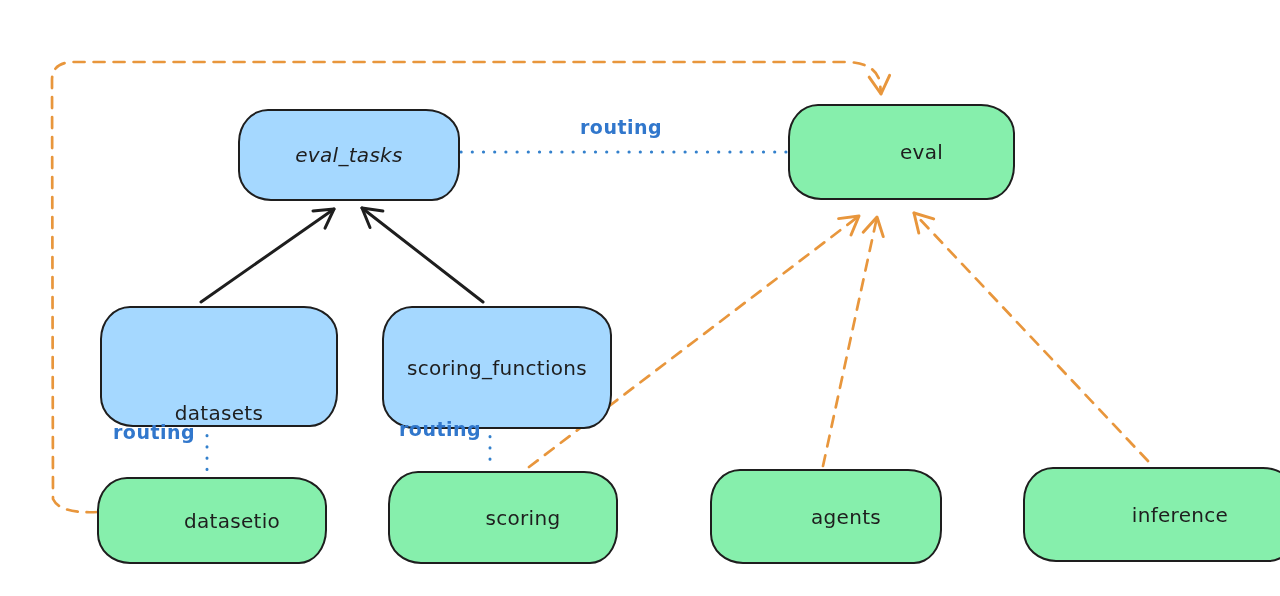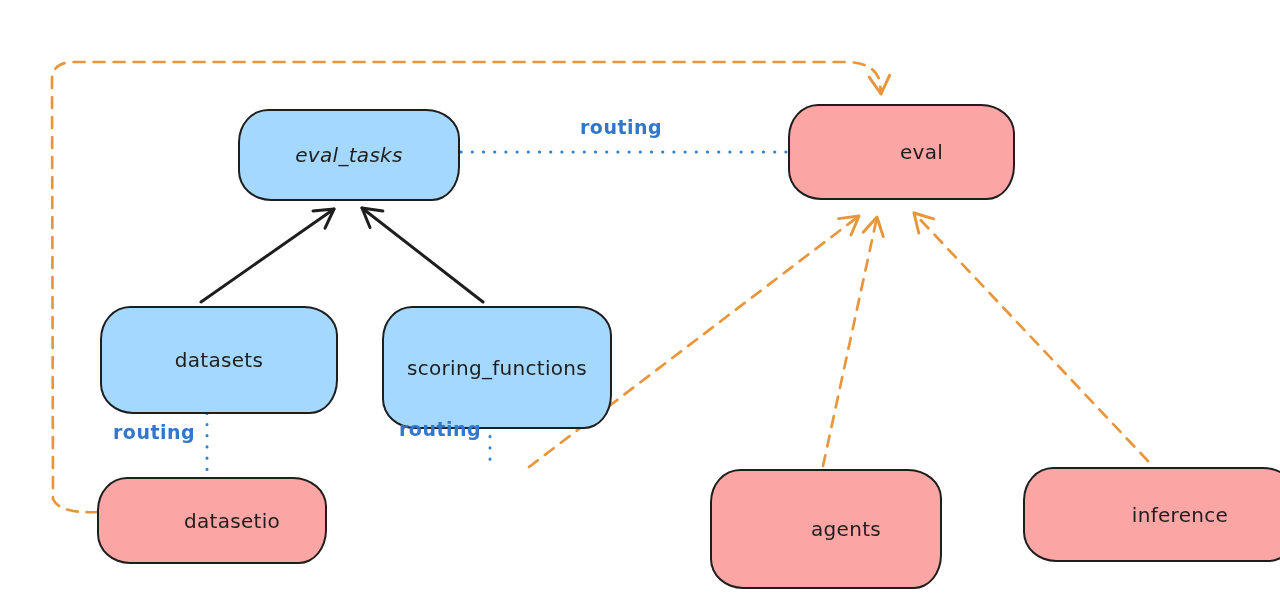--- a/index.html
+++ b/index.html
@@ -27,21 +27,21 @@
     align-items: center;
     justify-content: center;
     font-size: 20px;
     color: #1e1e1e;
     letter-spacing: 0.3px;
     box-sizing: border-box;
     
     border-radius: 30px 34px 28px 33px / 33px 29px 34px 30px;
   }
   .node.blue  { background: #a5d8ff; }
-  .node.green { background: #fca5a5; padding-left: 40px; }
+  .node.green { background: #86efac; padding-left: 40px; }
   .routing-label {
     position: absolute;
     color: #3177cc;
     font-size: 19px;
     font-weight: 700;
     letter-spacing: 0.5px;
   }
 </style>
 </head>
 <body>
@@ -73,34 +73,37 @@
   </svg>
 
   <div class="node blue" style="left:238px; top:109px; width:222px; height:92px;font-style:italic;">
     <span>eval_tasks</span>
   </div>
 
   <div class="node green" style="left:788px; top:104px; width:227px; height:96px;">
     <span>eval</span>
   </div>
 
-  <div class="node blue" style="left:100px; top:306px; width:238px; height:108px;">
+  <div class="node blue" style="left:100px; top:306px; width:238px; height:121px;align-items:flex-end;">
     <span>datasets</span>
   </div>
 
   <div class="node blue" style="left:382px; top:306px; width:230px; height:123px;">
     <span>scoring_functions</span>
   </div>
 
   <div class="node green" style="left:97px; top:477px; width:230px; height:87px;">
     <span>datasetio</span>
   </div>
 
+  <div class="node green" style="left:388px; top:471px; width:230px; height:93px;">
+    <span>scoring</span>
+  </div>
 
-  <div class="node green" style="left:710px; top:469px; width:232px; height:120px;justify-content:center;">
+  <div class="node green" style="left:710px; top:469px; width:232px; height:95px;justify-content:center;">
     <span>agents</span>
   </div>
 
   <div class="node green" style="left:1023px; top:467px; width:274px; height:95px;">
     <span>inference</span>
   </div>
 
   <div class="routing-label" style="left:580px; top:116px;">routing</div>
 
   <div class="routing-label" style="left:113px; top:421px;">routing</div>

